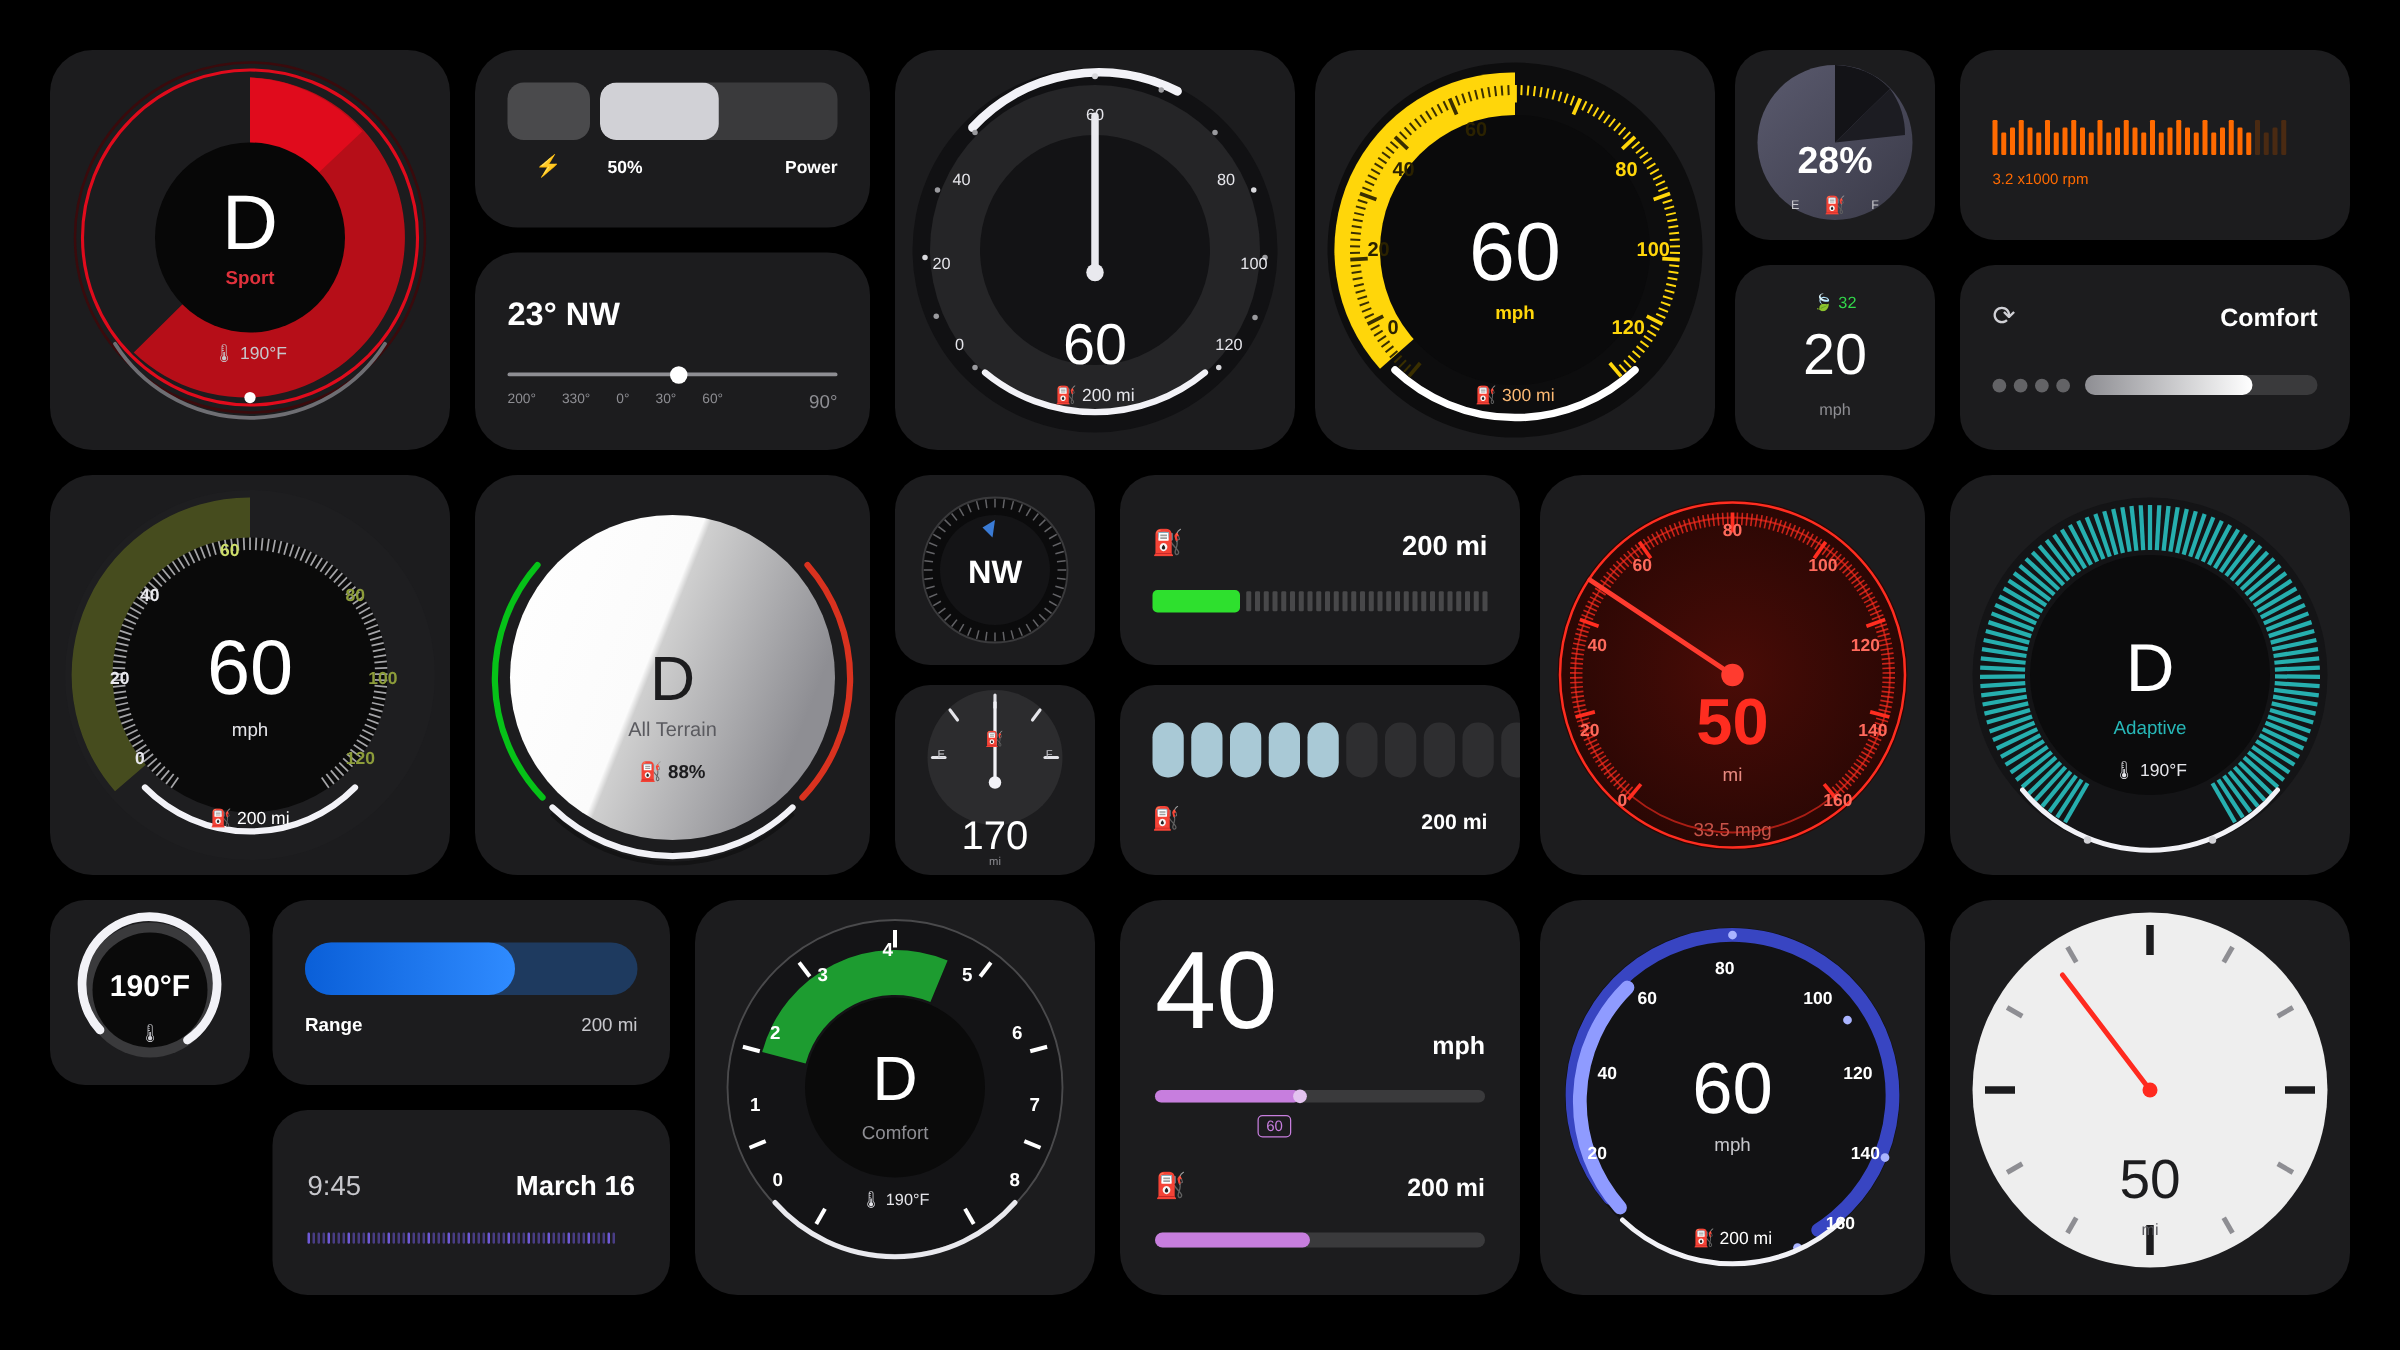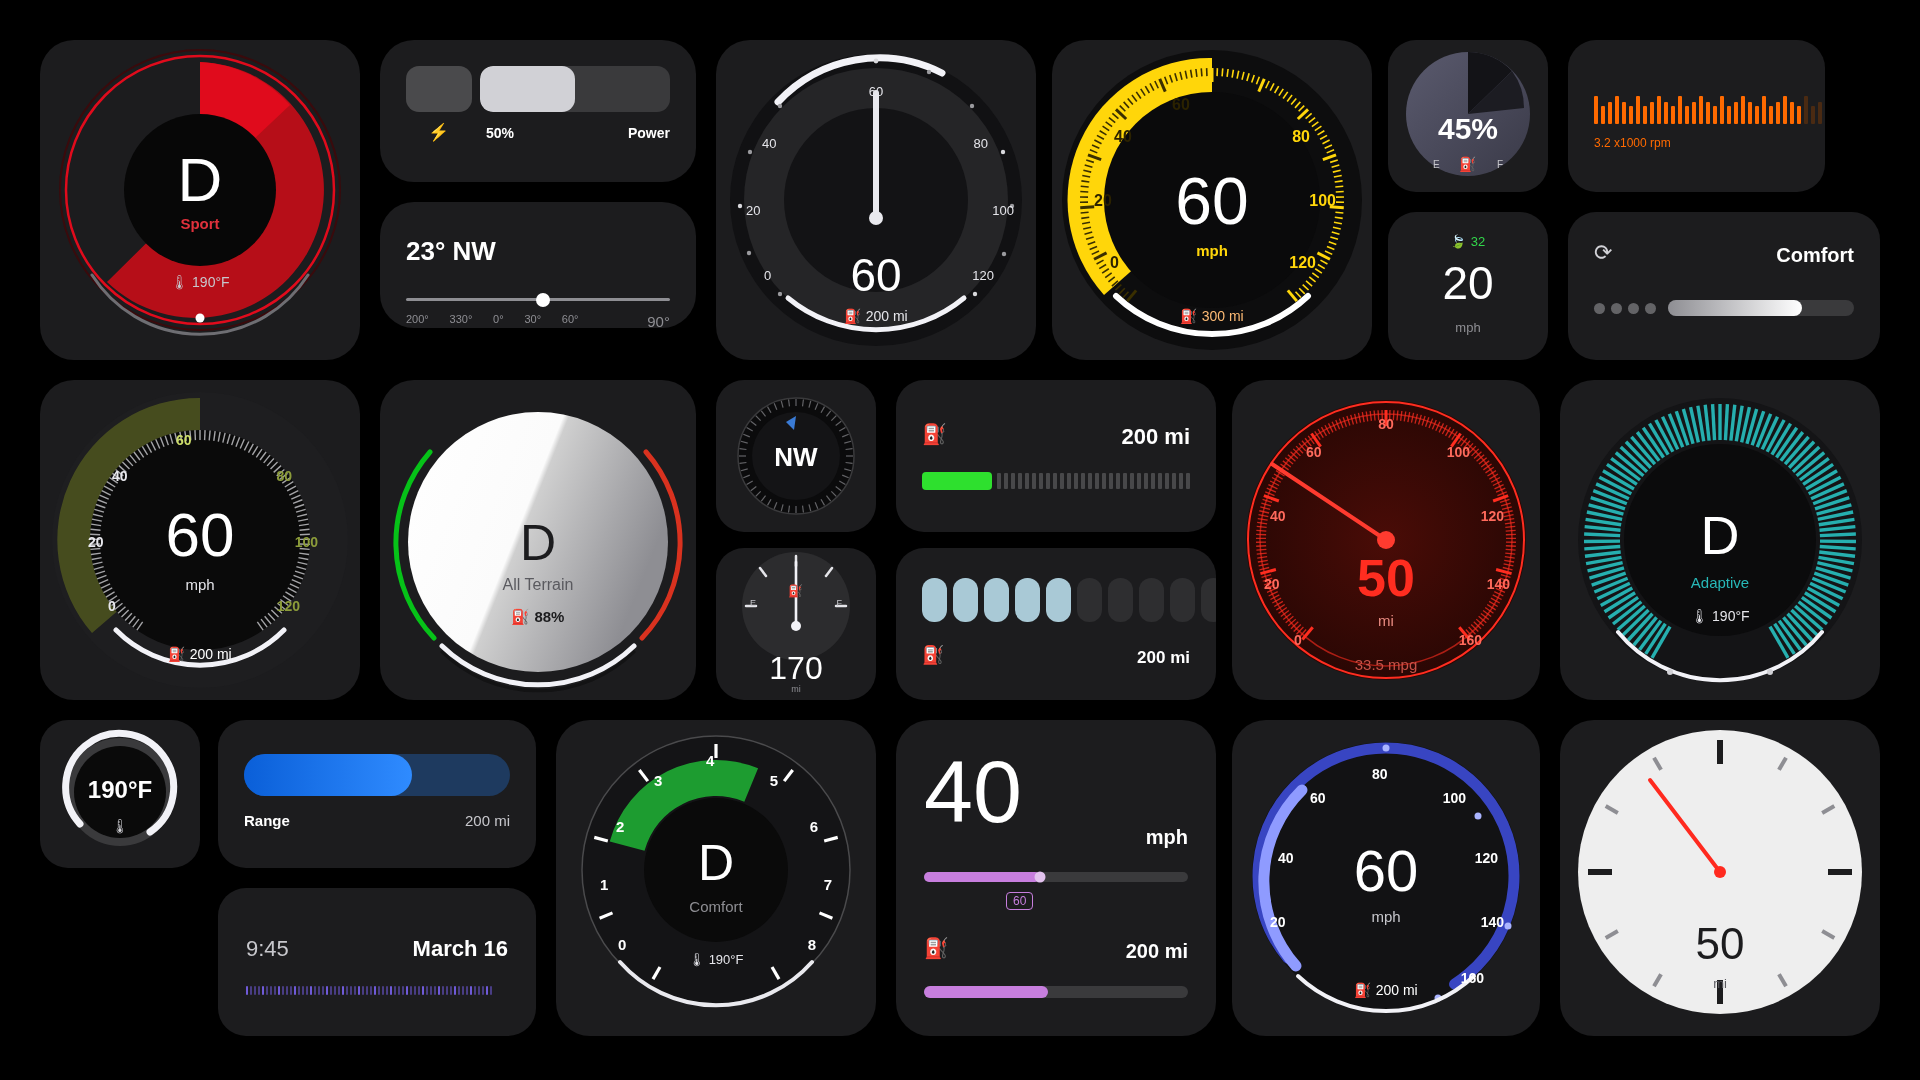--- a/index.html
+++ b/index.html
@@ -76,21 +76,21 @@
         </div>
       </div>
       <div style="display:flex;align-items:center;margin-top:10px;">
         <span style="font-size:17px;color:#fff;width:66px;text-align:center;">⚡</span>
         <span style="font-size:14px;font-weight:700;color:#fff;margin-left:14px;">50%</span>
         <span style="font-size:14px;font-weight:700;color:#fff;margin-left:auto;">Power</span>
       </div>
     </div>
   </div>
 
-  <div class="card" style="left:380px;top:202px;width:316px;height:126px;">
+  <div class="card" style="left:380px;top:202px;width:316px;height:158px;">
     <div style="position:absolute;left:26px;top:34px;font-size:26px;font-weight:700;color:#fff;">23° NW</div>
     <div style="position:absolute;left:26px;right:26px;top:96px;">
       <div style="height:3px;background:#8e8e93;border-radius:2px;position:relative;">
         <div class="slider-knob" style="left:52%;"></div>
       </div>
       <div style="display:flex;justify-content:space-between;margin-top:12px;">
         <span style="font-size:11px;color:#8e8e93;">200°</span>
         <span style="font-size:11px;color:#8e8e93;">330°</span>
         <span style="font-size:11px;color:#8e8e93;">0°</span>
         <span style="font-size:11px;color:#8e8e93;">30°</span>
@@ -291,29 +291,29 @@
       <defs>
         <linearGradient id="pieg" x1="0" y1="0" x2="1" y2="1">
           <stop offset="0" stop-color="#5a5a6e"></stop>
             <stop offset="1" stop-color="#3a3a48"></stop>
         </linearGradient>
       </defs>
       <circle cx="80" cy="74" r="62" fill="url(#pieg)"></circle>
       <path d="M80 74 L80 12 A62 62 0 0 1 124 31 Z" fill="#131317"></path>
       <path d="M80 74 L124 31 A62 62 0 0 1 136 68 Z" fill="#1c1c22"></path>
     </svg>
-    <div style="position:absolute;left:0;right:0;top:72px;text-align:center;font-size:30px;font-weight:700;color:#fff;">45%</div>
+    <div style="position:absolute;left:0;right:0;top:72px;text-align:center;font-size:30px;font-weight:700;color:#fff;">28%</div>
     <div style="position:absolute;left:0;right:0;top:116px;display:flex;justify-content:center;gap:20px;align-items:center;">
       <span style="font-size:10px;color:#c7c7cc;">E</span>
       <span style="font-size:14px;">⛽</span>
       <span style="font-size:10px;color:#c7c7cc;">F</span>
     </div>
   </div>
 
-  <div class="card" style="left:1568px;top:40px;width:257px;height:152px;border-radius:28px;">
+  <div class="card" style="left:1568px;top:40px;width:312px;height:152px;border-radius:28px;">
     <div style="position:absolute;left:26px;top:56px;" class="tickbar" id="rpm-bars">
         <div class="tick" style="height: 28px; background: rgb(255, 106, 0);"></div>
         <div class="tick" style="height: 18px; background: rgb(255, 106, 0);"></div>
         <div class="tick" style="height: 22px; background: rgb(255, 106, 0);"></div>
         <div class="tick" style="height: 28px; background: rgb(255, 106, 0);"></div>
         <div class="tick" style="height: 22px; background: rgb(255, 106, 0);"></div>
         <div class="tick" style="height: 18px; background: rgb(255, 106, 0);"></div>
         <div class="tick" style="height: 28px; background: rgb(255, 106, 0);"></div>
         <div class="tick" style="height: 18px; background: rgb(255, 106, 0);"></div>
         <div class="tick" style="height: 22px; background: rgb(255, 106, 0);"></div>

